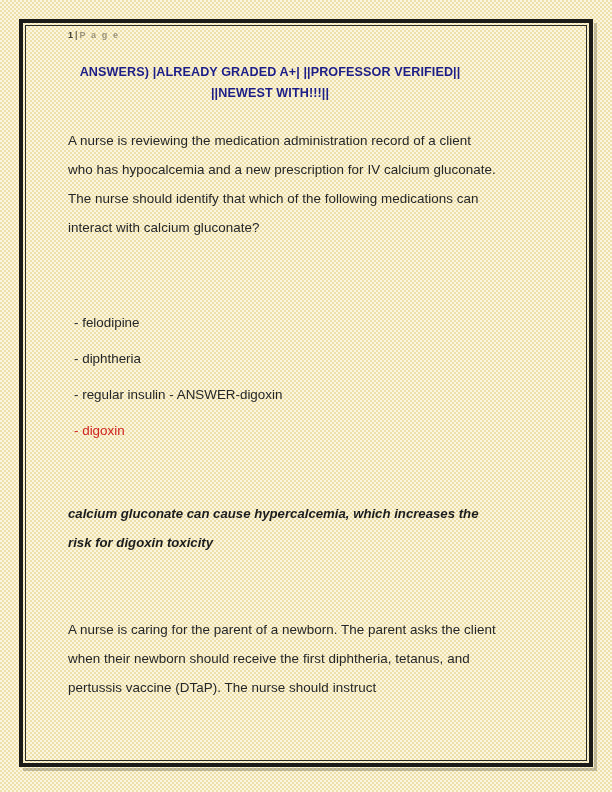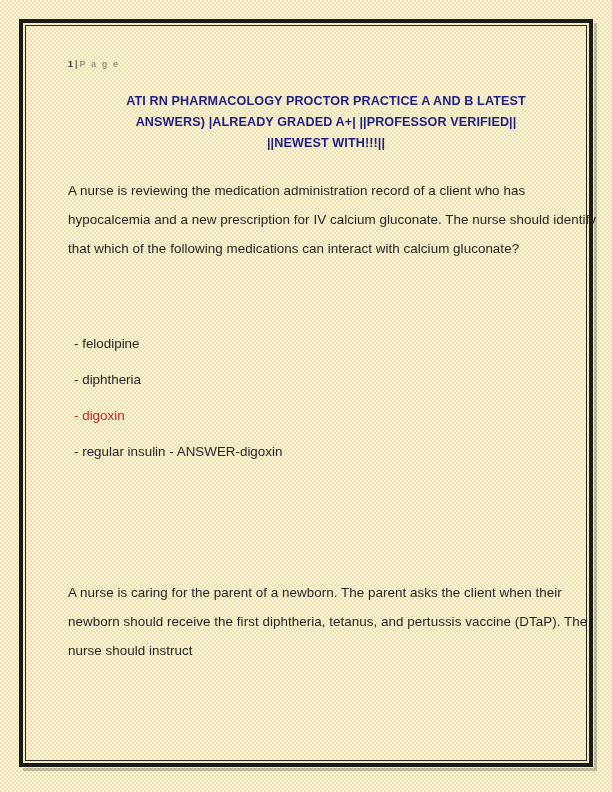--- a/index.html
+++ b/index.html
@@ -59,22 +59,21 @@
     border-right: 3px solid rgba(70,65,45,0.30);
     border-bottom: 3px solid rgba(70,65,45,0.30);
     pointer-events: none;
   }
 
   
   .content {
     position: absolute;
     left: 42px;
     top: 30px;
-    width: 568px;
-    margin-top: 29px;
+    width: 456px;
   }
 
   .page-header {
     font-size: 9px;
     letter-spacing: 1.6px;
     color: #9a927a;
     font-weight: bold;
     margin: 0 0 22px 26px;
     white-space: nowrap;
   }
@@ -147,39 +146,39 @@
   <div class="frame-outer"></div>
   <div class="frame-inner"></div>
 
   <div class="content">
 
     <div class="page-header">
       <span class="pg-num">1</span><span class="pg-sep">|</span><span>P a g e</span>
     </div>
 
     <div class="doc-title">
-      <div>ATI RN PHARMACOLOGY PROCTOR PRACTICE A AND B LATEST</div>
       <div>ANSWERS) |ALREADY GRADED A+| ||PROFESSOR VERIFIED||</div>
       <div>||NEWEST WITH!!!||</div>
     </div>
 
     <div class="spacer-after-title"></div>
 
     <p class="body-par">A nurse is reviewing the medication administration record of a client who has hypocalcemia and a new prescription for IV calcium gluconate. The nurse should identify that which of the following medications can interact with calcium gluconate?</p>
 
     <div class="gap-lg"></div>
 
     <ul class="opt-list">
       <li class="opt-item">- felodipine</li>
       <li class="opt-item">- diphtheria</li>
+      <li class="opt-item">- regular insulin - ANSWER-digoxin</li>
       <li class="opt-item highlight">- digoxin</li>
-      <li class="opt-item">- regular insulin - ANSWER-digoxin</li>
     </ul>
 
     <div class="gap-md"></div>
 
+    <p class="rationale">calcium gluconate can cause hypercalcemia, which increases the risk for digoxin toxicity</p>
 
     <div class="gap-xl"></div>
 
     <p class="body-par">A nurse is caring for the parent of a newborn. The parent asks the client when their newborn should receive the first diphtheria, tetanus, and pertussis vaccine (DTaP). The nurse should instruct</p>
 
   </div>
 </div>
 
 </body></html>

